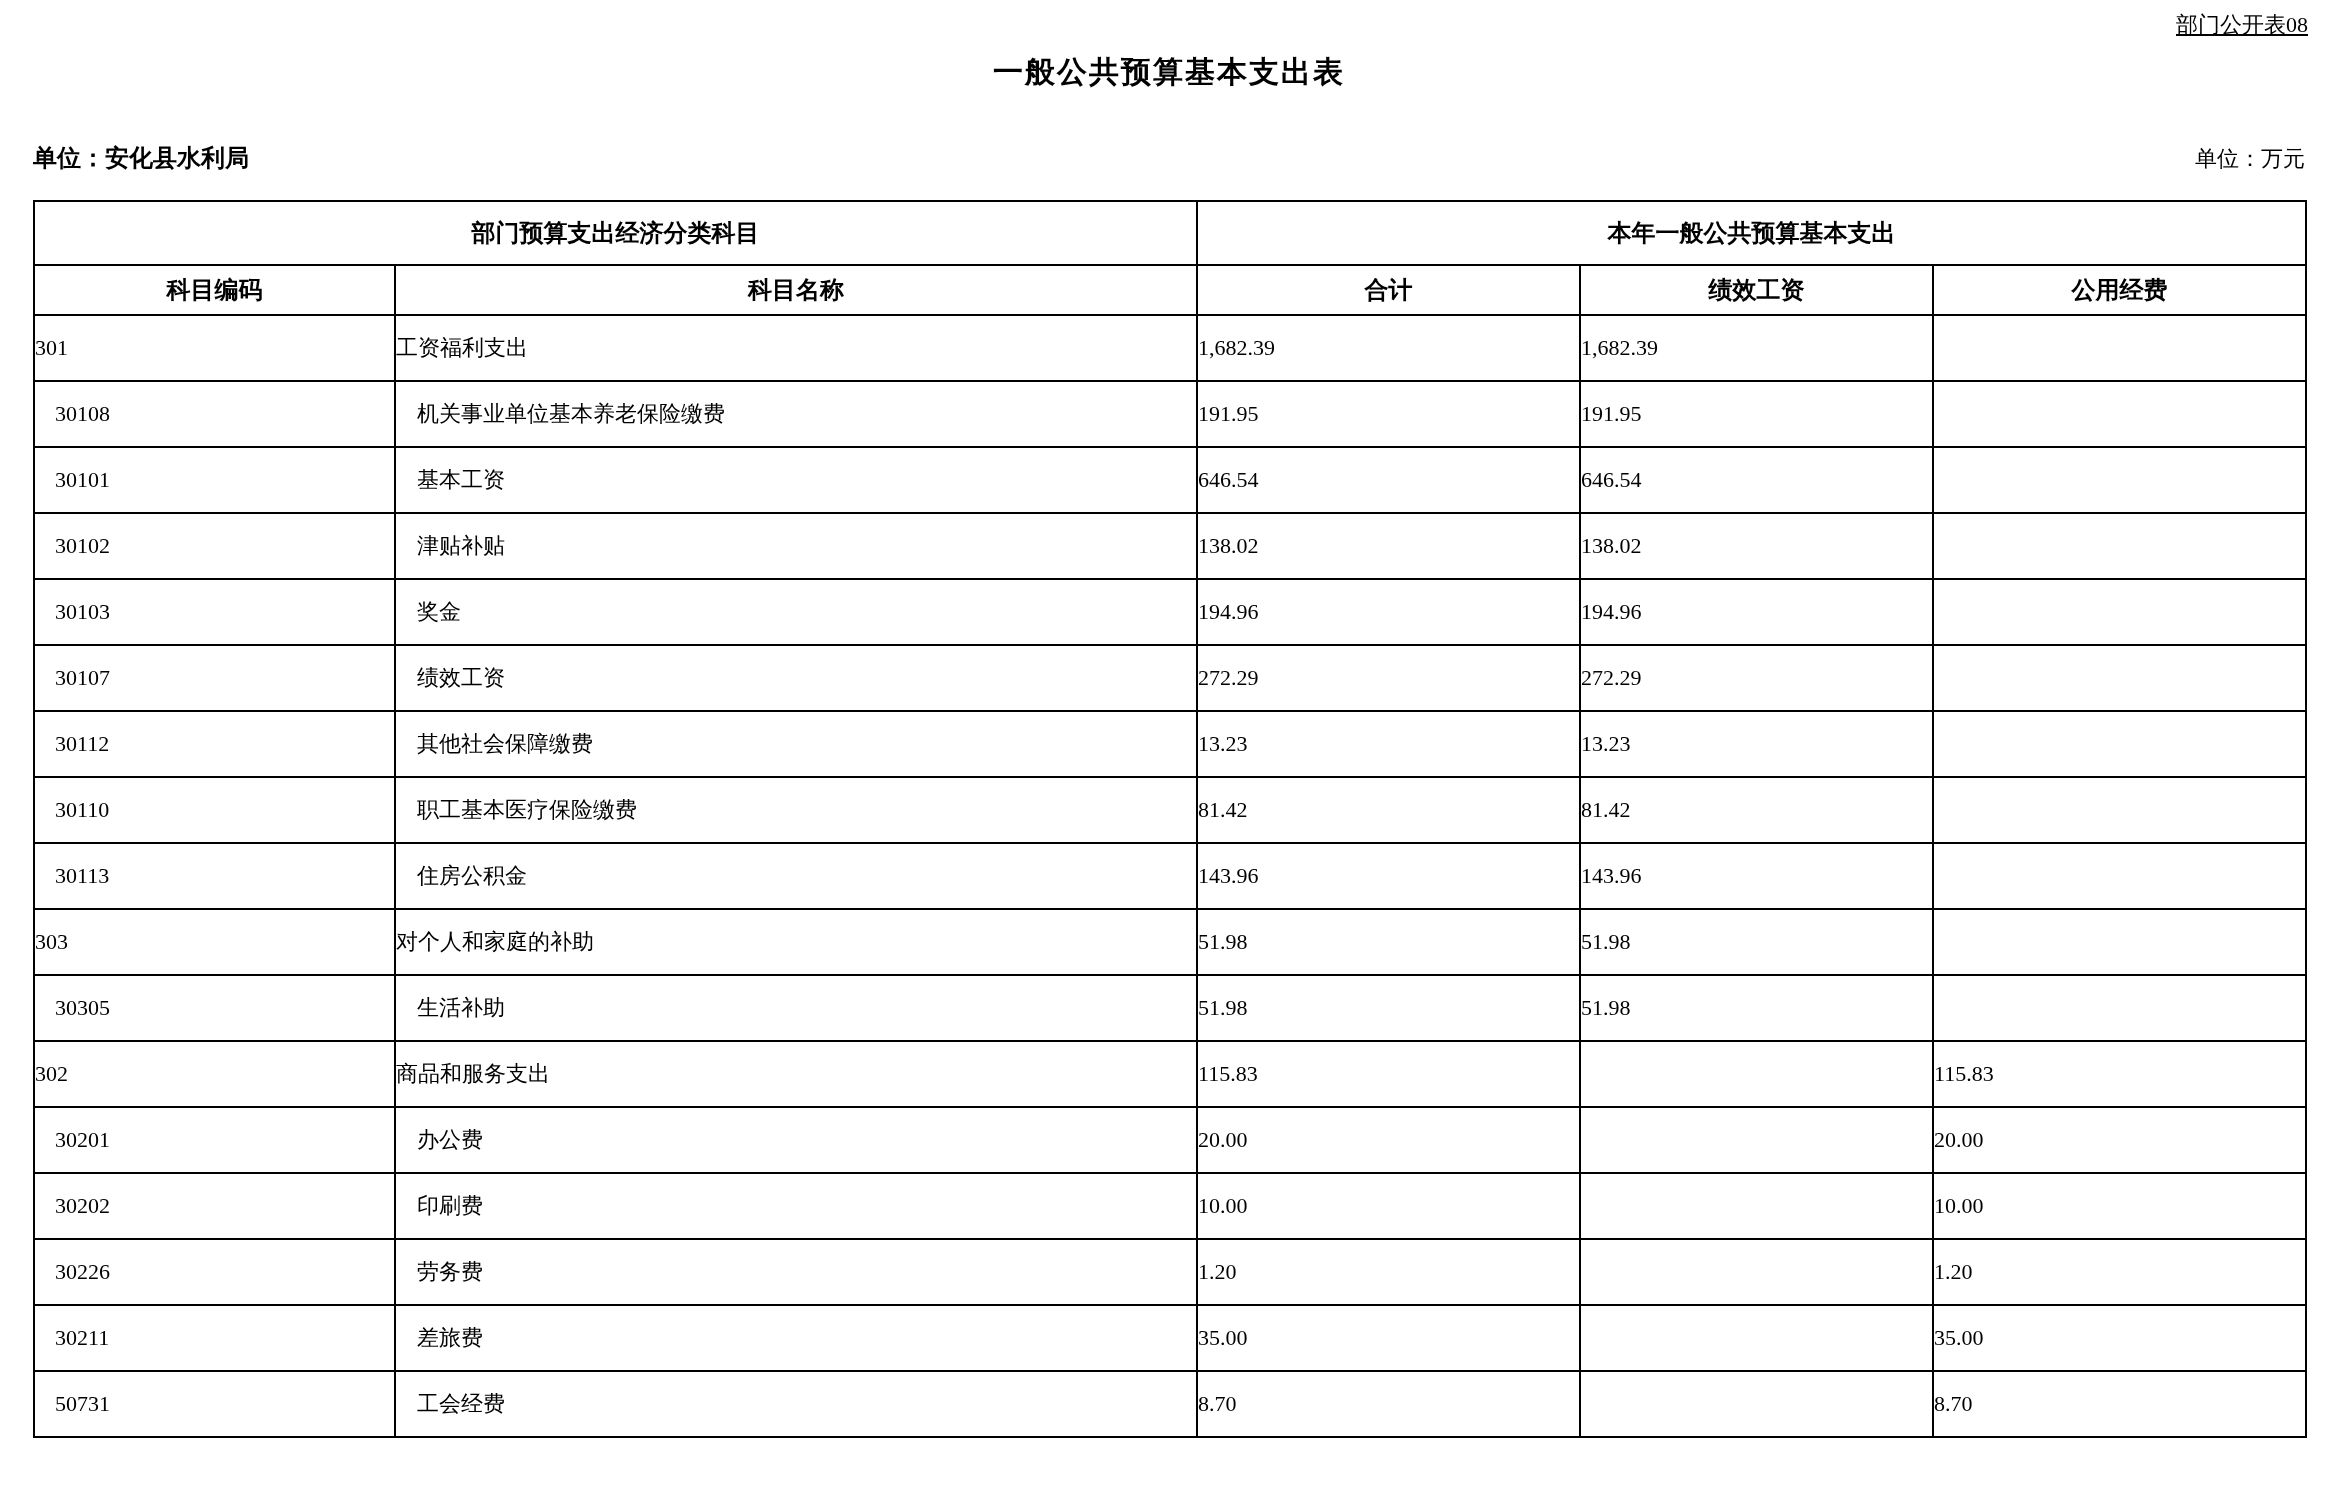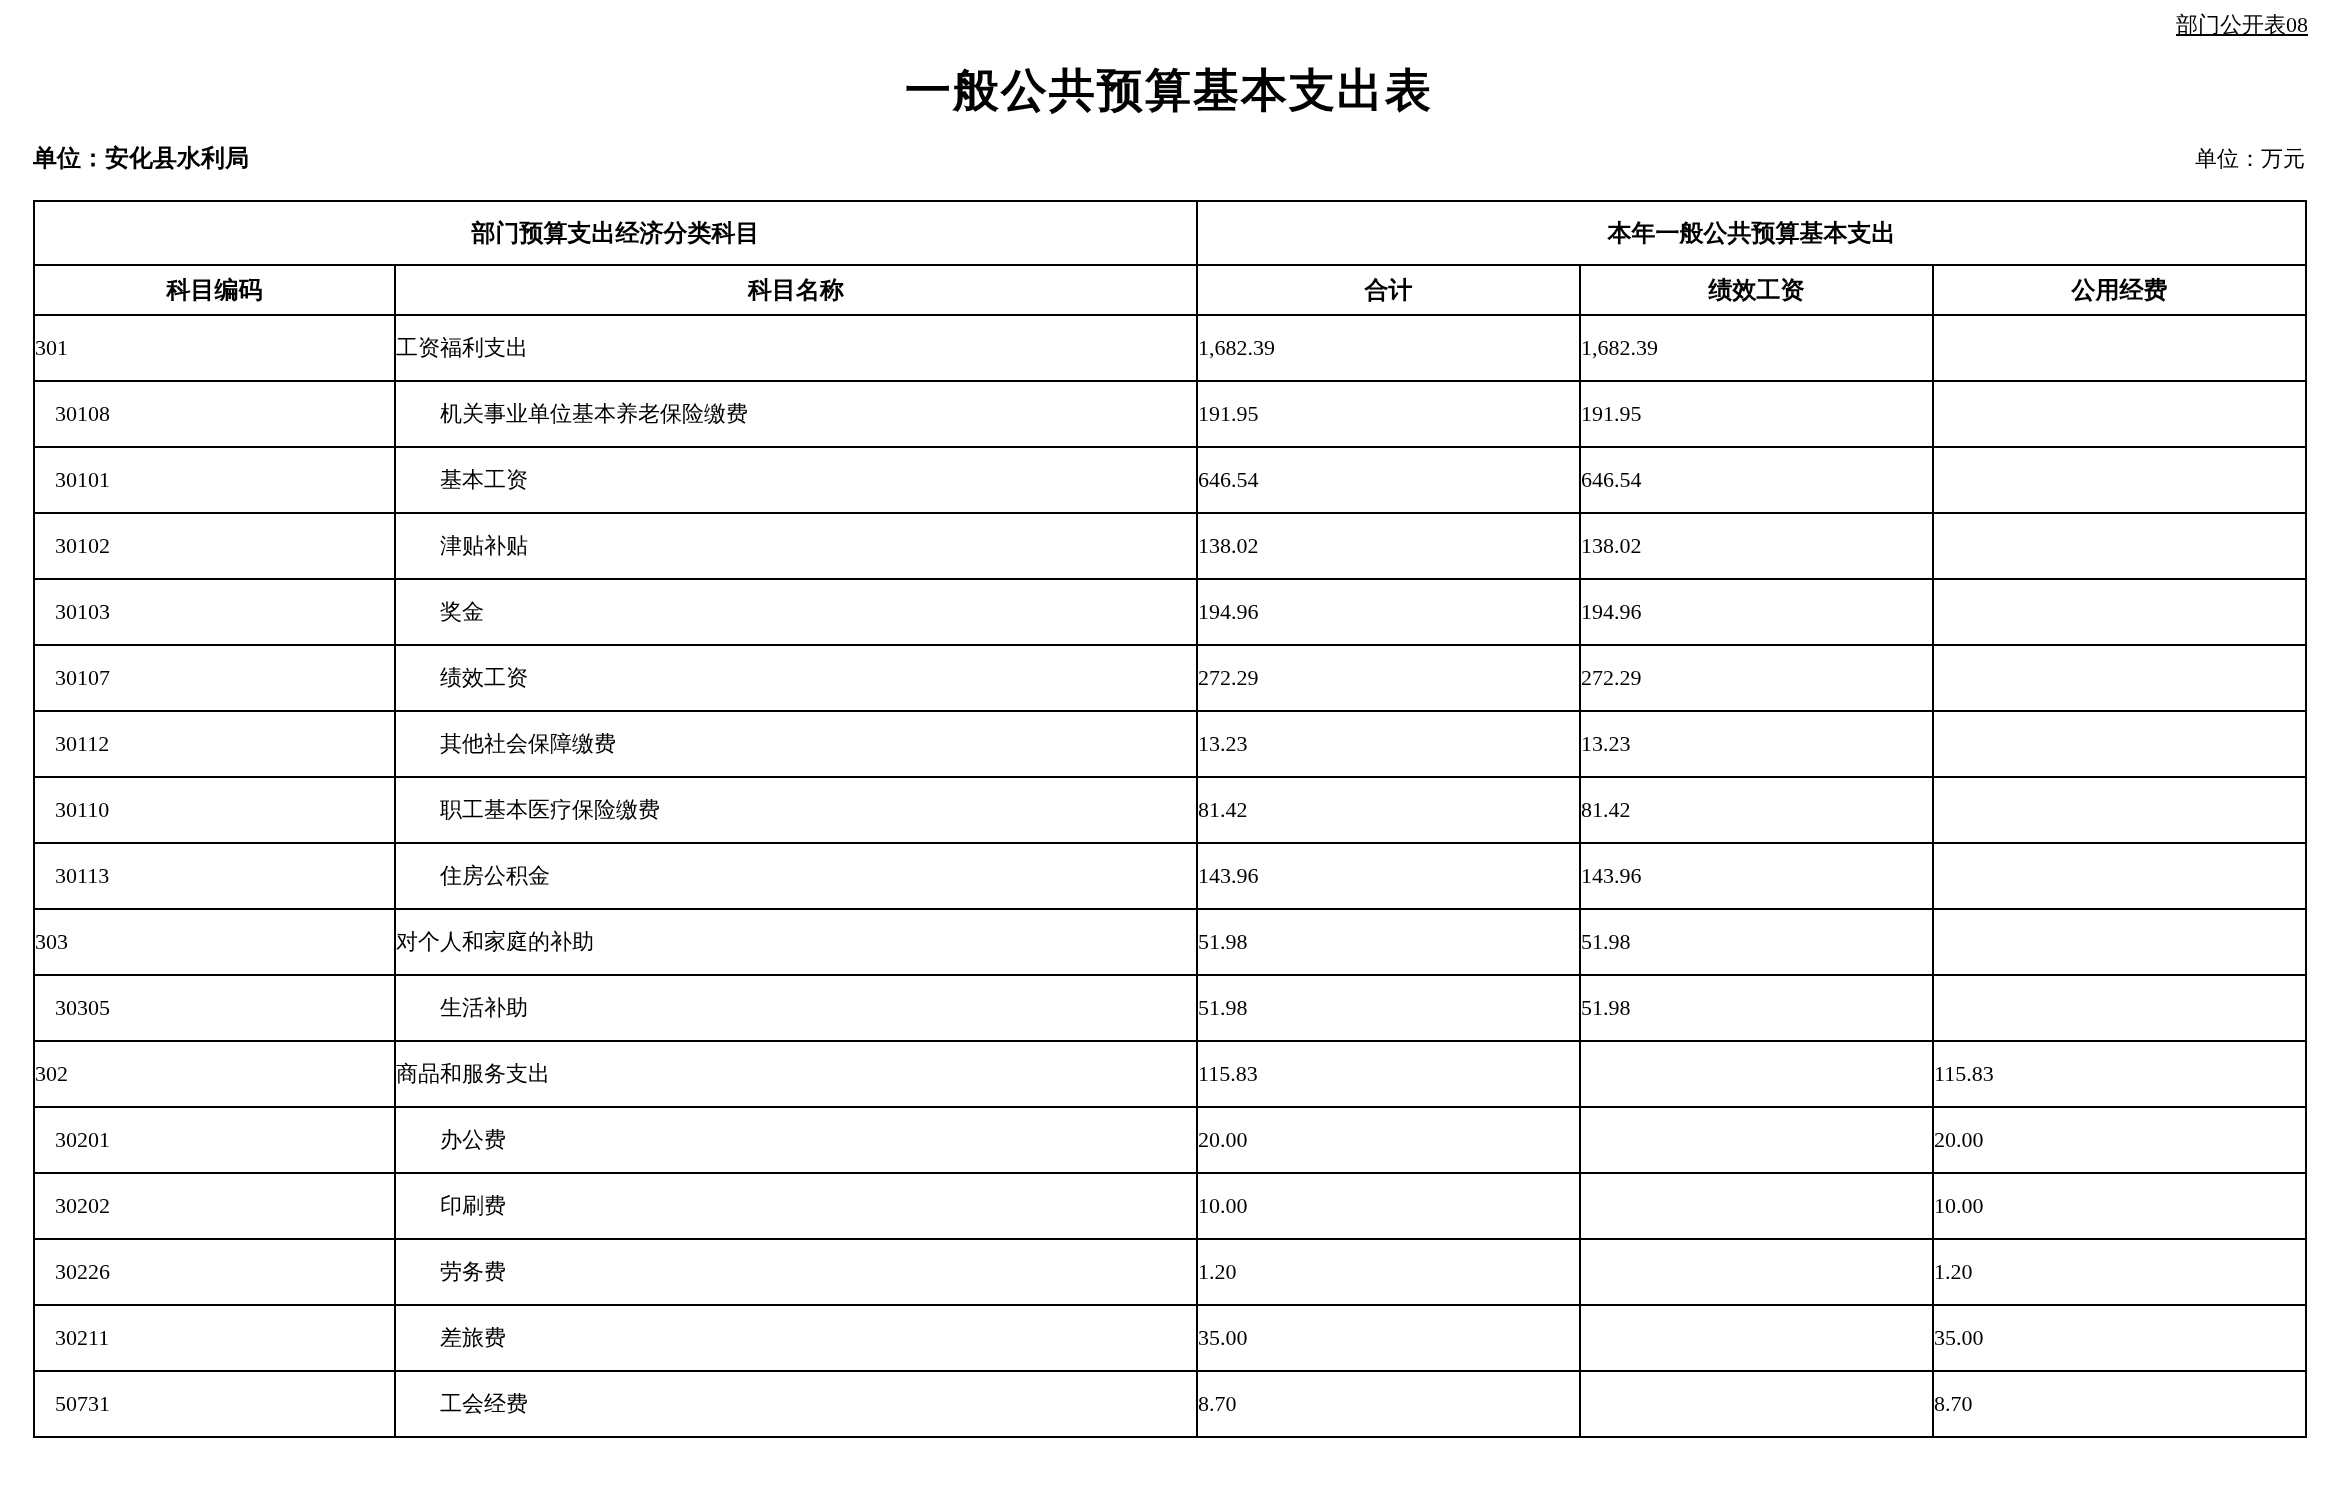--- a/index.html
+++ b/index.html
@@ -10,23 +10,23 @@
     font-family:"Liberation Serif","DejaVu Serif",serif;
     overflow:hidden;
   }
   .corner{
     position:absolute;top:10px;right:30px;
     font-size:22px;color:#000;
     font-family:"Liberation Serif","DejaVu Serif",serif;
     text-decoration:underline;
   }
   .title{
-    position:absolute;top:60px;left:0;width:100%;
+    position:absolute;top:52px;left:0;width:100%;
     text-align:center;margin:0;
-    font-size:46px;font-weight:bold;letter-spacing:2px;
+    font-size:30px;font-weight:bold;letter-spacing:2px;
     font-family:"Liberation Sans","DejaVu Sans",sans-serif;
   }
   .meta{
     position:absolute;top:142px;left:33px;width:2272px;
     display:flex;justify-content:space-between;align-items:flex-end;
   }
   .meta-left{
     font-size:24px;font-weight:bold;
     font-family:"Liberation Sans","DejaVu Sans",sans-serif;
   }
@@ -51,21 +51,21 @@
   tr.group-row th{height:62px;}
   tr.col-row th{height:48px;}
   tbody td{
     height:64px;font-size:22px;
     font-family:"Liberation Serif","DejaVu Serif",serif;
     background:#ffffff;
   }
   td.code{text-align:left;padding-left:3px;}
   td.code.indent{padding-left:20px;}
   td.name{text-align:left;padding-left:8px;margin-top:44px;}
-  td.name.indent{padding-left:44px;}
+  td.name.indent{padding-left:21px;}
   td.num{text-align:left;padding-right:5px;}
 </style>
 </head>
 <body>
 
 <div class="page">
 
   <div class="corner">部门公开表08</div>
 
   <h1 class="title">一般公共预算基本支出表</h1>

